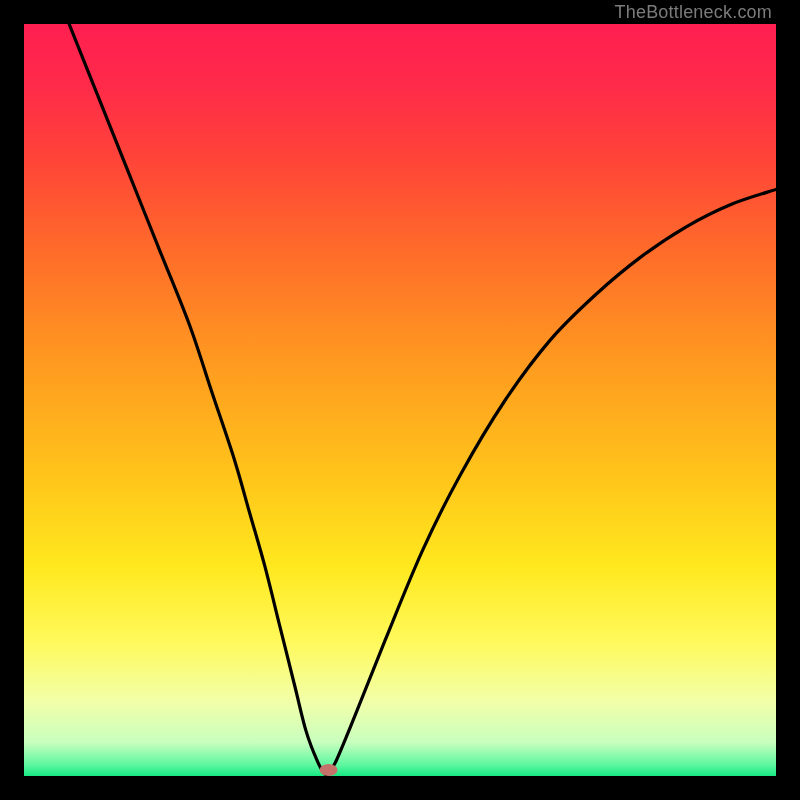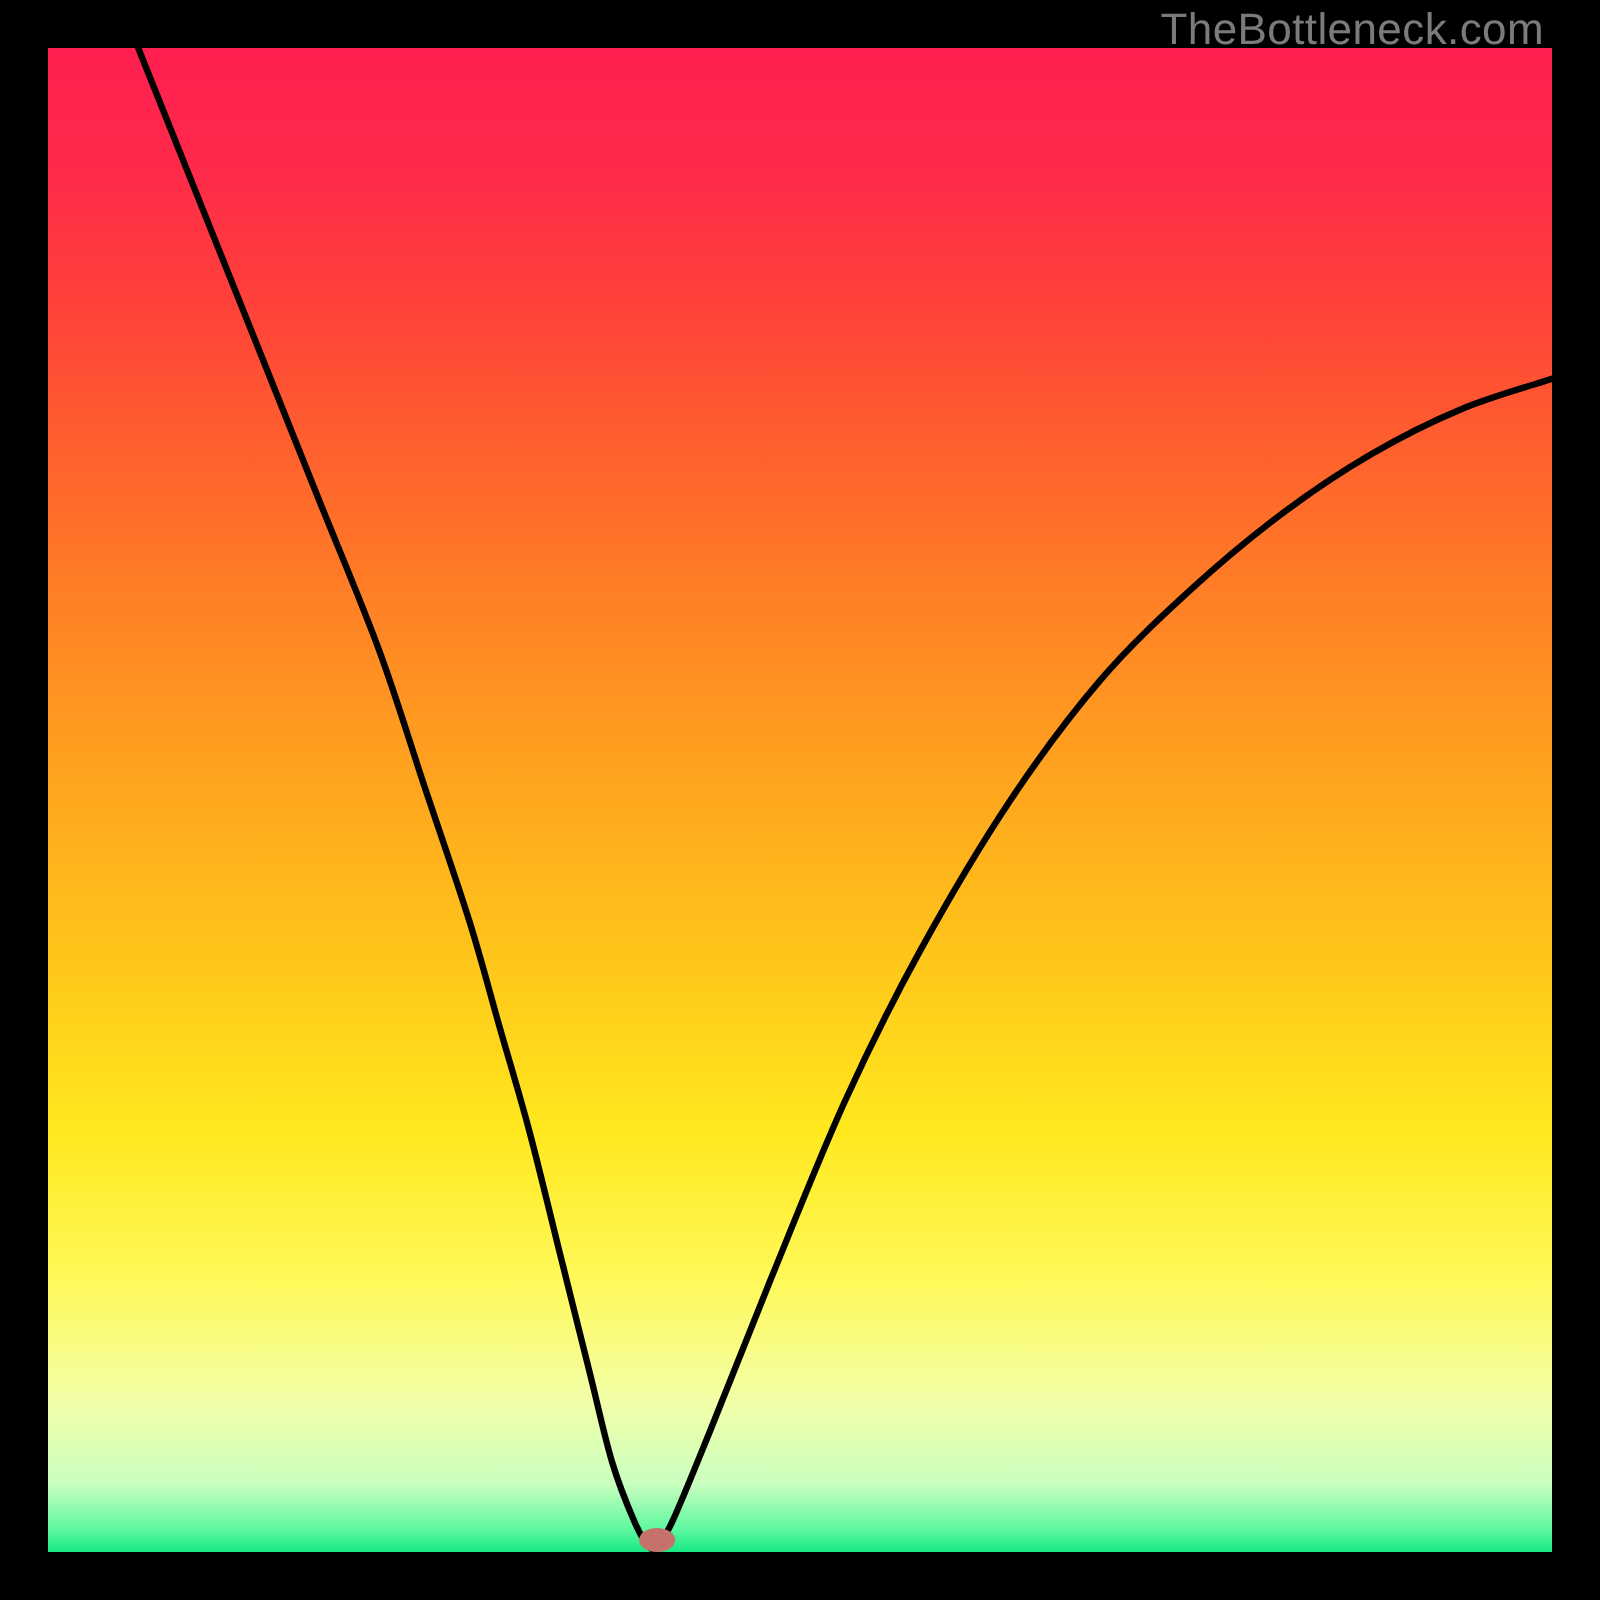--- a/index.html
+++ b/index.html
@@ -24,21 +24,21 @@
     left: 0;
     top: 0;
     width: 752px;
     height: 752px;
   }
   .watermark {
     position: absolute;
     top: 2px;
     right: 28px;
     color: #7b7b7b;
-    font-size: 22px;
+    font-size: 18px;
     font-weight: 500;
     letter-spacing: 0.2px;
     user-select: none;
   }
   svg { display: block; }
 </style>
 </head>
 <body>
 
 <div class="frame">

